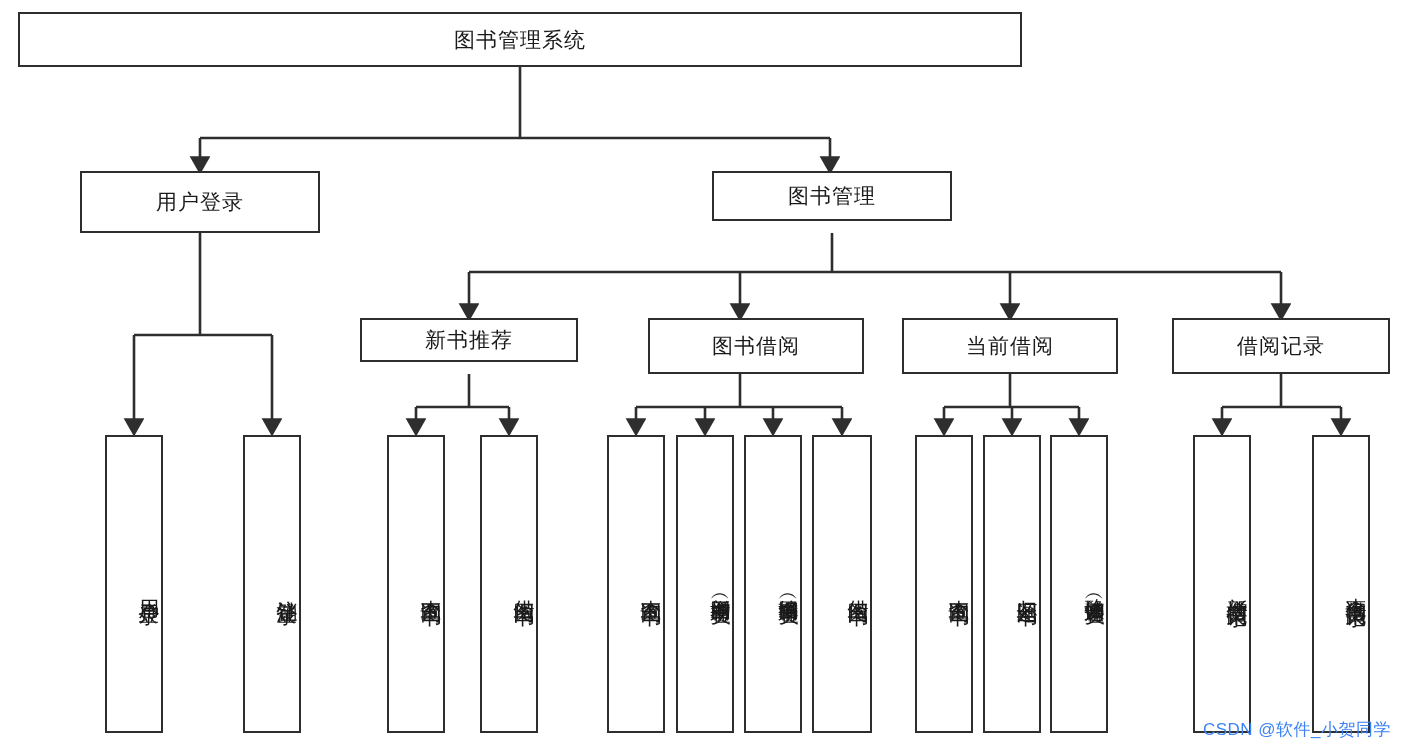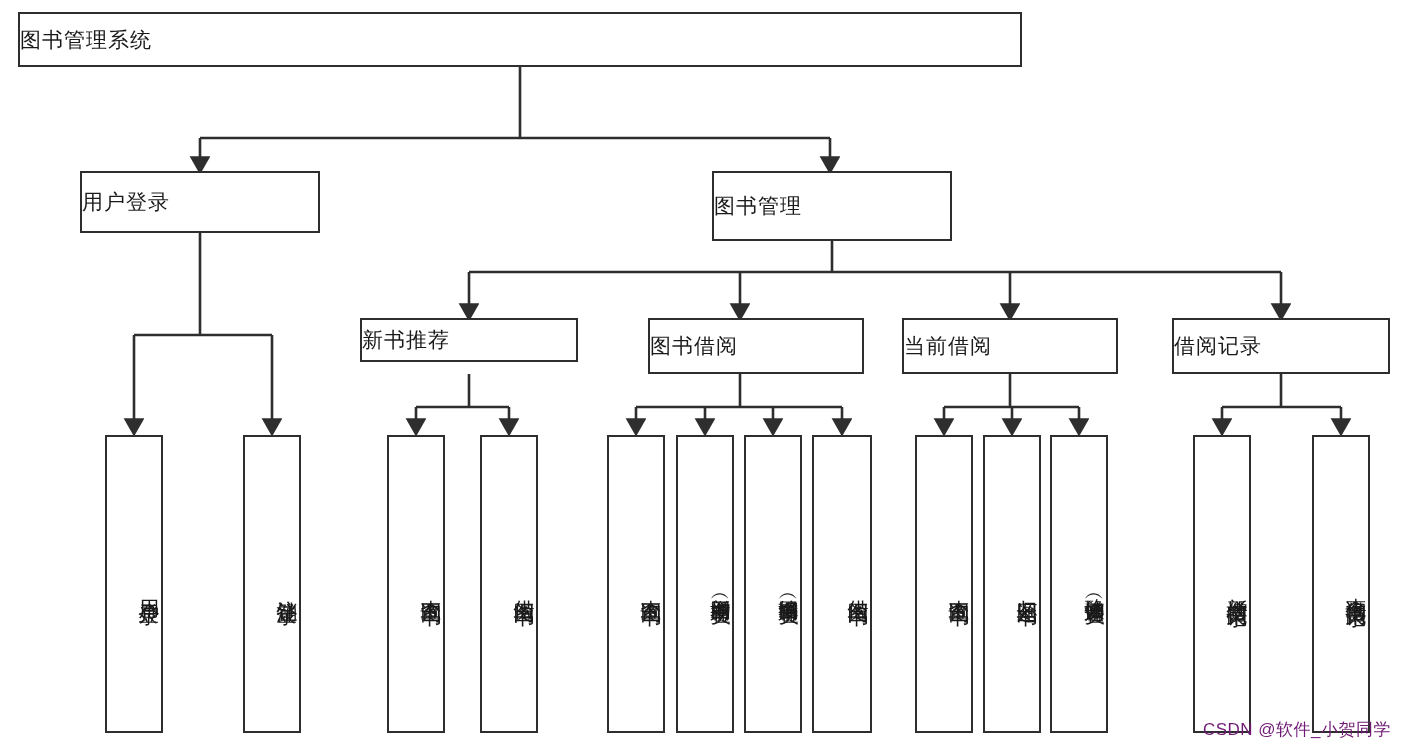--- a/index.html
+++ b/index.html
@@ -25,20 +25,21 @@
     height: 747px;
     pointer-events: none;
   }
   .node {
     position: absolute;
     box-sizing: border-box;
     background: #ffffff;
     border: 2px solid #2e2e2e;
     display: flex;
     align-items: center;
+    justify-content: center;
     color: #1a1a1a;
   }
   .node.horiz {
     font-size: 21px;
     letter-spacing: 1px;
   }
   .node.vert {
     writing-mode: vertical-rl;
     text-orientation: upright;
     font-size: 21px;
@@ -54,21 +55,21 @@
   .node-label {
     display: block;
     white-space: nowrap;
     line-height: 1.12;
   }
   #watermark {
     position: absolute;
     right: 14px;
     bottom: 6px;
     font-size: 17px;
-    color: #701a75;
+    color: #3b82f6;
     letter-spacing: 0.5px;
     white-space: nowrap;
     user-select: none;
   }
 </style>
 </head>
 <body>
 
 <div id="diagram-root">
 
@@ -124,21 +125,21 @@
     </g>
   </svg>
 
   <div class="node horiz" id="node-root" style="left:18px; top:12px; width:1004px; height:55px;">
     <span class="node-label">图书管理系统</span>
   </div>
 
   <div class="node horiz" style="left:80px; top:171px; width:240px; height:62px;">
     <span class="node-label">用户登录</span>
   </div>
-  <div class="node horiz" style="left:712px; top:171px; width:240px; height:70px;">
+  <div class="node horiz" style="left:712px; top:171px; width:240px; height:50px;">
     <span class="node-label">图书管理</span>
   </div>
 
   <div class="node horiz" style="left:360px; top:318px; width:218px; height:44px;">
     <span class="node-label">新书推荐</span>
   </div>
   <div class="node horiz" style="left:632px; top:318px; width:216px; height:56px;margin-left:16px;">
     <span class="node-label">图书借阅</span>
   </div>
   <div class="node horiz" style="left:902px; top:318px; width:216px; height:56px;">

